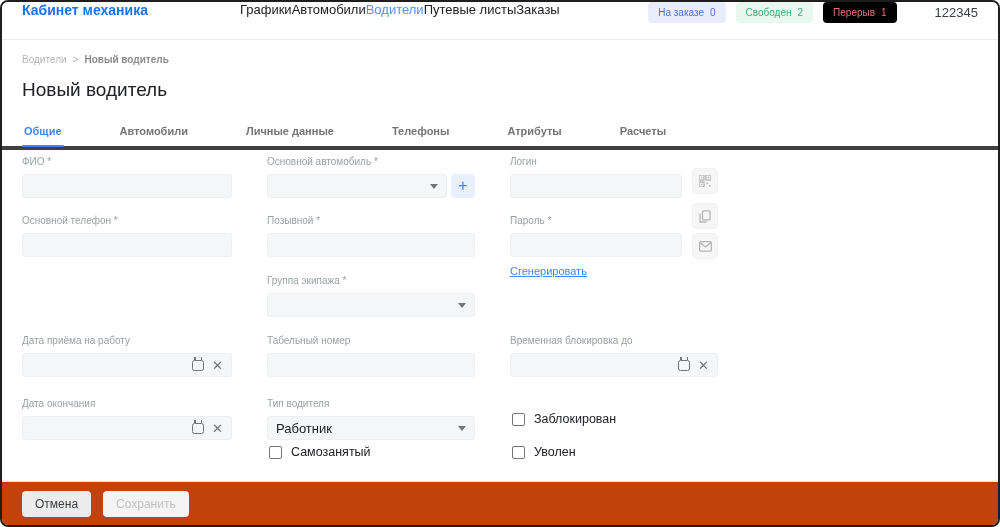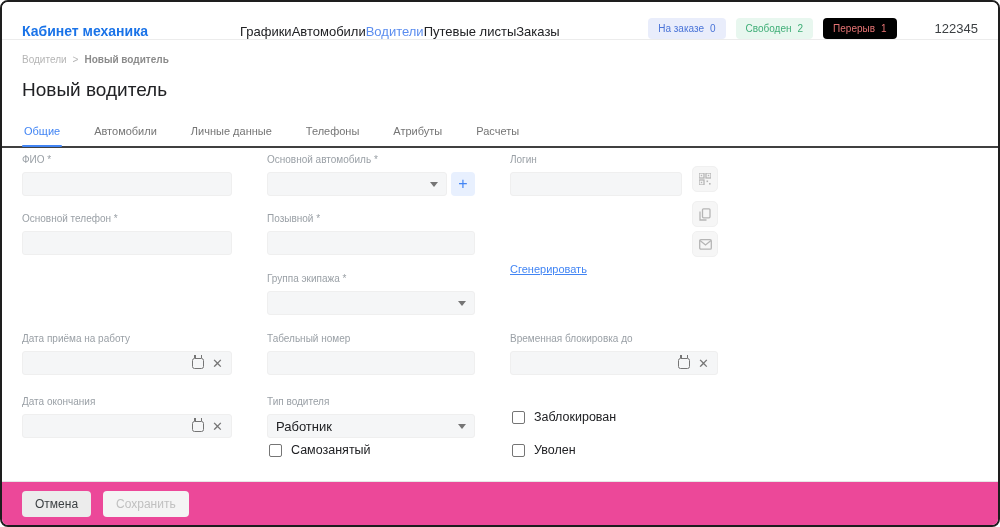--- a/index.html
+++ b/index.html
@@ -11,21 +11,21 @@
     width: 1000px; height: 527px;
     background: #fff;
     border: 2px solid #1e1e1e;
     border-radius: 8px;
     overflow: hidden;
   }
 
   
   .header {
     height: 38px;
-    display: flex; align-items: flex-end;
+    display: flex; align-items: flex-start;
     padding: 0 20px;
     border-bottom: 1px solid #ececec;
     background: #fff;
   }
   .brand { font-size: 14px; font-weight: bold; color: #1a73e8; white-space: nowrap; cursor: pointer; }
   .nav { display: flex; margin-left: 92px; }
   .nav-item { font-size: 13px; font-weight: 500; color: #202124; cursor: pointer; white-space: nowrap; }
   .nav-item.active { color: #5b8def; }
   .header-right { margin-left: auto; display: flex; align-items: center; }
   .badges { display: flex; gap: 10px; }
@@ -37,21 +37,21 @@
   .user-id { font-size: 13px; color:#3c4043; margin-left: 38px; }
 
   
   .main { position: relative; height: 445px; }
   .breadcrumb { padding: 14px 20px 0 20px; font-size: 10px; color:#b5b5b5; display:flex; gap:6px; align-items:center; }
   .breadcrumb .bc-parent { color:#b5b5b5; cursor:pointer; }
   .breadcrumb .bc-sep { color:#b5b5b5; }
   .breadcrumb .bc-current { color:#8b8b8b; font-weight:bold; }
   .page-title { padding: 14px 20px 0 20px; font-size: 19px; color:#202124; }
 
-  .tabs { display:flex; gap: 30px; padding: 0 20px; margin-top: 16px; border-bottom: 2px solid #404040; }
+  .tabs { display:flex; gap: 54px; padding: 0 20px; margin-top: 16px; border-bottom: 4px solid #404040; font-weight: bold; }
   .tab { font-size: 11px; color:#757575; padding: 8px 2px 9px 2px; cursor:pointer; position:relative; white-space:nowrap; }
   .tab.active { color:#4285f4; }
   .tab.active::after { content:""; position:absolute; left:0; right:0; bottom:-1px; height:2px; background:#4285f4; border-radius:1px; }
 
   
   .form { position: relative; height: 343px; }
   .field { position: absolute; }
   .f-label { font-size: 10px; color:#9aa0a6; margin-bottom: 7px; white-space: nowrap; }
   .f-input {
     height: 24px; width: 100%;
@@ -95,21 +95,21 @@
 
   .cb { position:absolute; display:flex; align-items:center; gap:9px; cursor:pointer; }
   .cb-box { width:13px; height:13px; border:1.6px solid #757575; border-radius:2px; background:#fff; flex:none; }
   .cb-label { font-size: 12.5px; color:#202124; }
 
   
   .footer {
     position:absolute; left:0; right:0; bottom:0;
     height:44px; border-top:1px solid #e6e6e6;
     display:flex; align-items:center; gap:12px;
-    padding: 0 20px; background:#ec4899;
+    padding: 0 20px; background:#c2410c;
   }
   .btn { height:26px; padding:0 13px; border:none; border-radius:4px; font-size:12px; font-weight:500; cursor:pointer; font-family:inherit; }
   .btn-cancel { background:#ececec; color:#3c4043; }
   .btn-save   { background:#f4f4f4; color:#c0c0c0; cursor:default; }
 </style>
 </head>
 <body>
 
 <div class="page">
 
@@ -211,20 +211,24 @@
       <div class="field" style="left:265px; top:65px; width:208px;">
         <div class="f-label">Позывной *</div>
         <input class="f-input" style="">
       </div>
 
       <div class="field" style="left:20px; top:65px; width:210px;">
         <div class="f-label">Основной телефон *</div>
         <input class="f-input" style="">
       </div>
 
+      <div class="field" style="left:508px; top:65px; width:172px;">
+        <div class="f-label">Пароль *</div>
+        <input class="f-input" style="">
+      </div>
 
       <div class="link" style="left:508px; top:115px;">Сгенерировать</div>
 
 
       <div class="field" style="left:265px; top:125px; width:208px;">
         <div class="f-label">Группа экипажа *</div>
         <div class="box select-box">
           <span class="select-value"></span>
           <span class="sel-caret"></span>
         </div>

